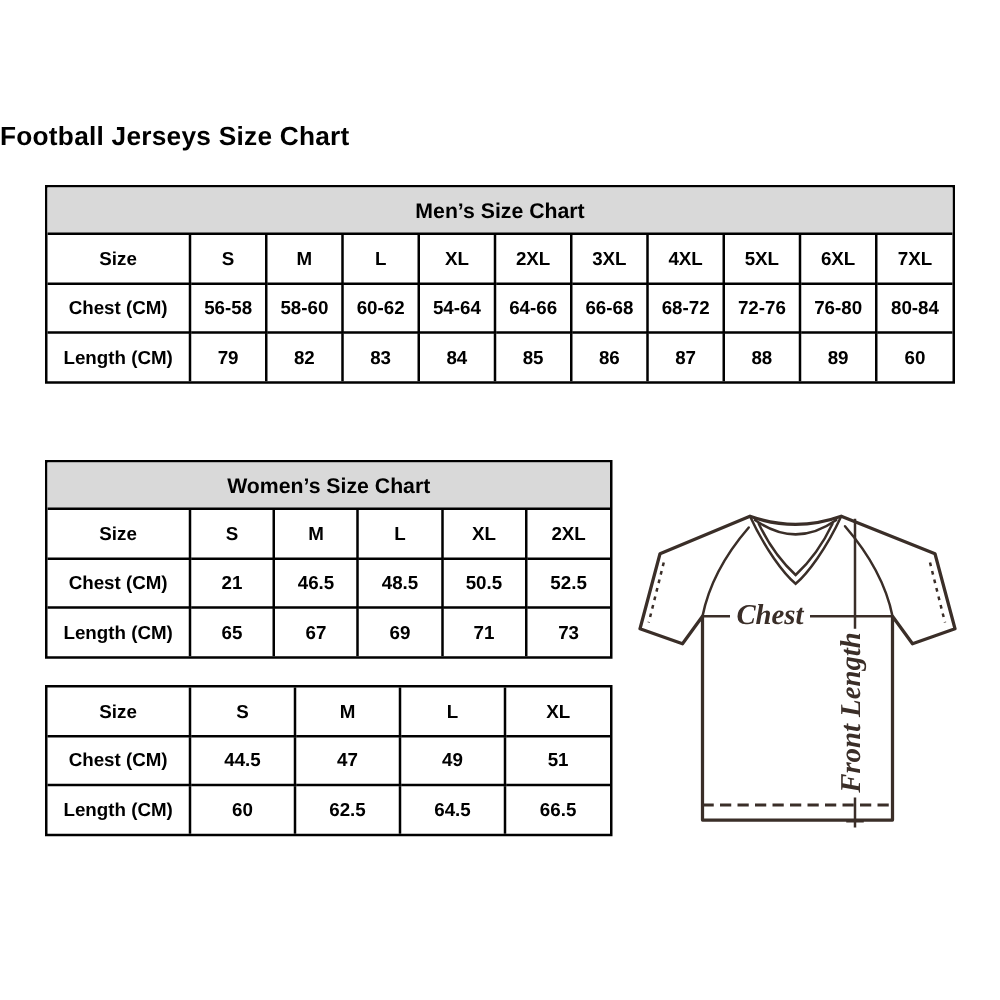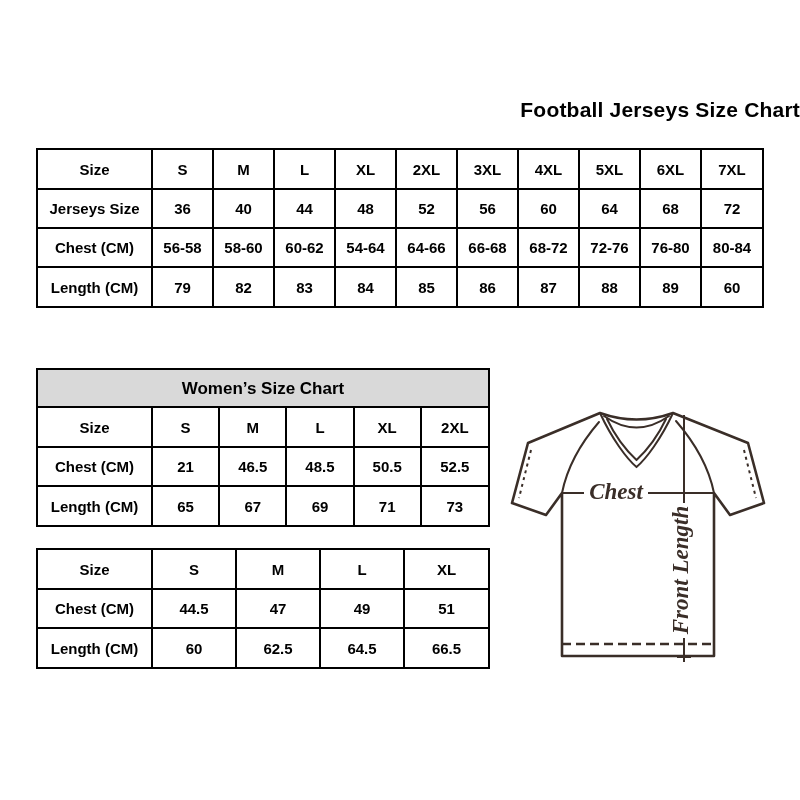--- a/index.html
+++ b/index.html
@@ -18,21 +18,21 @@
     background: var(--page-bg);
     font-family: "Liberation Sans", sans-serif;
     color: var(--text-color);
     overflow: hidden;
   }
   .title {
     position: absolute;
     top: 98px;
     left: 0;
     width: 100%;
-    text-align: right;
+    text-align: left;
     font-size: 21px;
     font-weight: bold;
     letter-spacing: 0.2px;
   }
   .size-table {
     position: absolute;
     border: 2px solid var(--border-color);
     background: var(--page-bg);
   }
   .size-table.mens   { left: 36px; top: 148px; width: 728px; }
@@ -112,20 +112,21 @@
   }
 </style>
 </head>
 <body>
 
 <div class="page">
 
   <div class="title">Football Jerseys Size Chart</div>
 
   <section class="size-table mens">
+    <div class="band">Men’s Size Chart</div>
     <table>
         <colgroup>
           <col style="width: 114px;">
           <col>
           <col>
           <col>
           <col>
           <col>
           <col>
           <col>
@@ -141,33 +142,20 @@
             <td>L</td>
             <td>XL</td>
             <td>2XL</td>
             <td>3XL</td>
             <td>4XL</td>
             <td>5XL</td>
             <td>6XL</td>
             <td>7XL</td>
           </tr>
           <tr>
-            <td>Jerseys Size</td>
-            <td>36</td>
-            <td>40</td>
-            <td>44</td>
-            <td>48</td>
-            <td>52</td>
-            <td>56</td>
-            <td>60</td>
-            <td>64</td>
-            <td>68</td>
-            <td>72</td>
-          </tr>
-          <tr>
             <td>Chest (CM)</td>
             <td>56-58</td>
             <td>58-60</td>
             <td>60-62</td>
             <td>54-64</td>
             <td>64-66</td>
             <td>66-68</td>
             <td>68-72</td>
             <td>72-76</td>
             <td>76-80</td>

